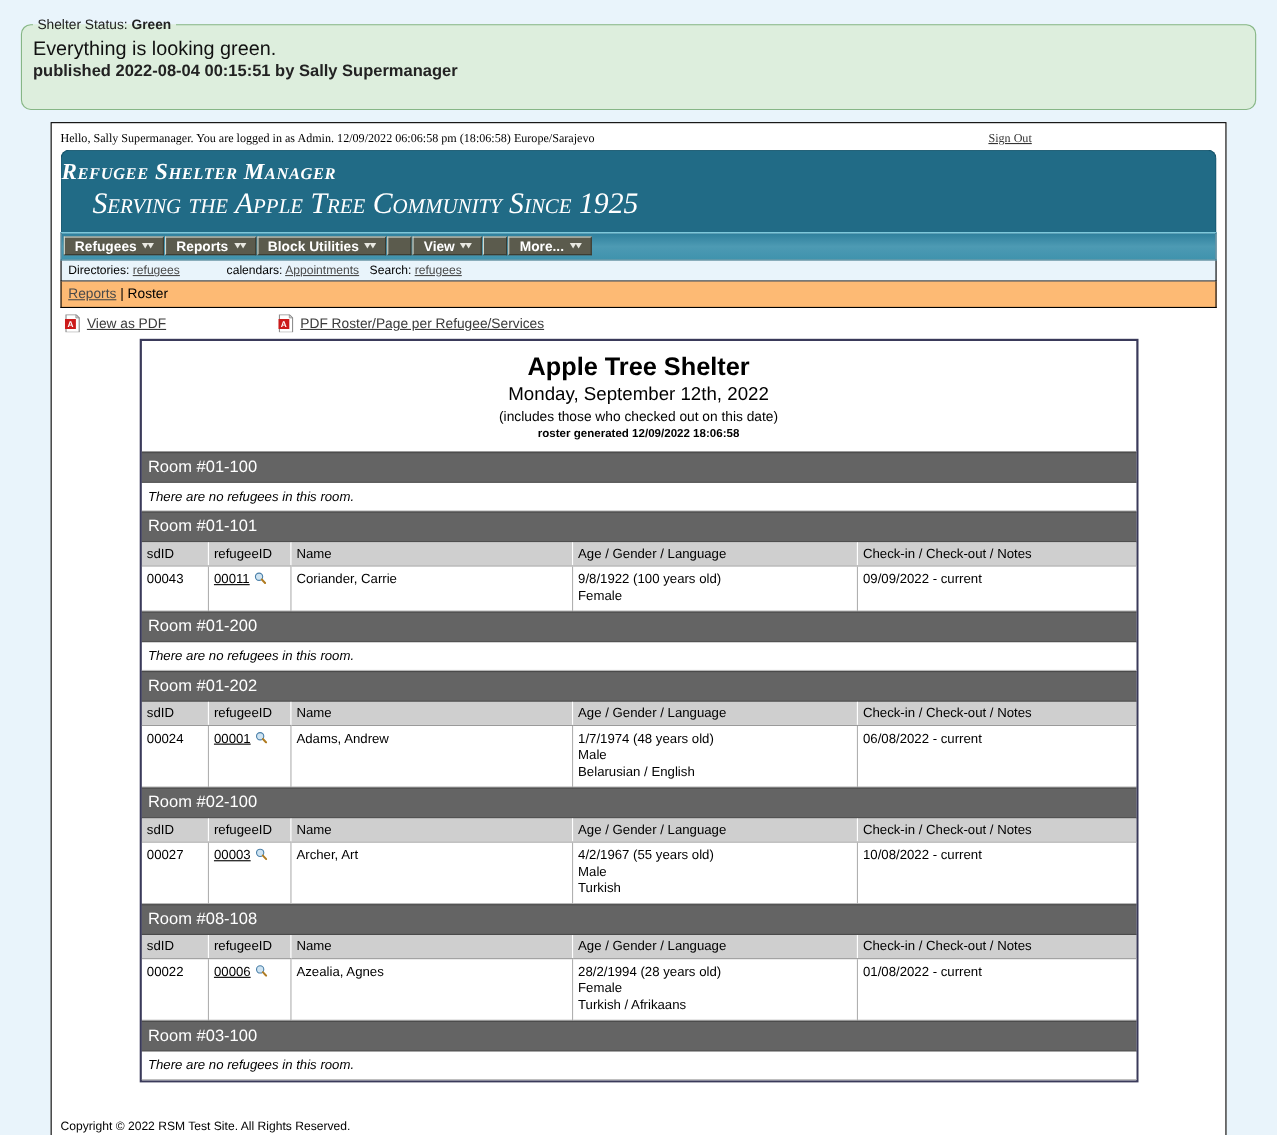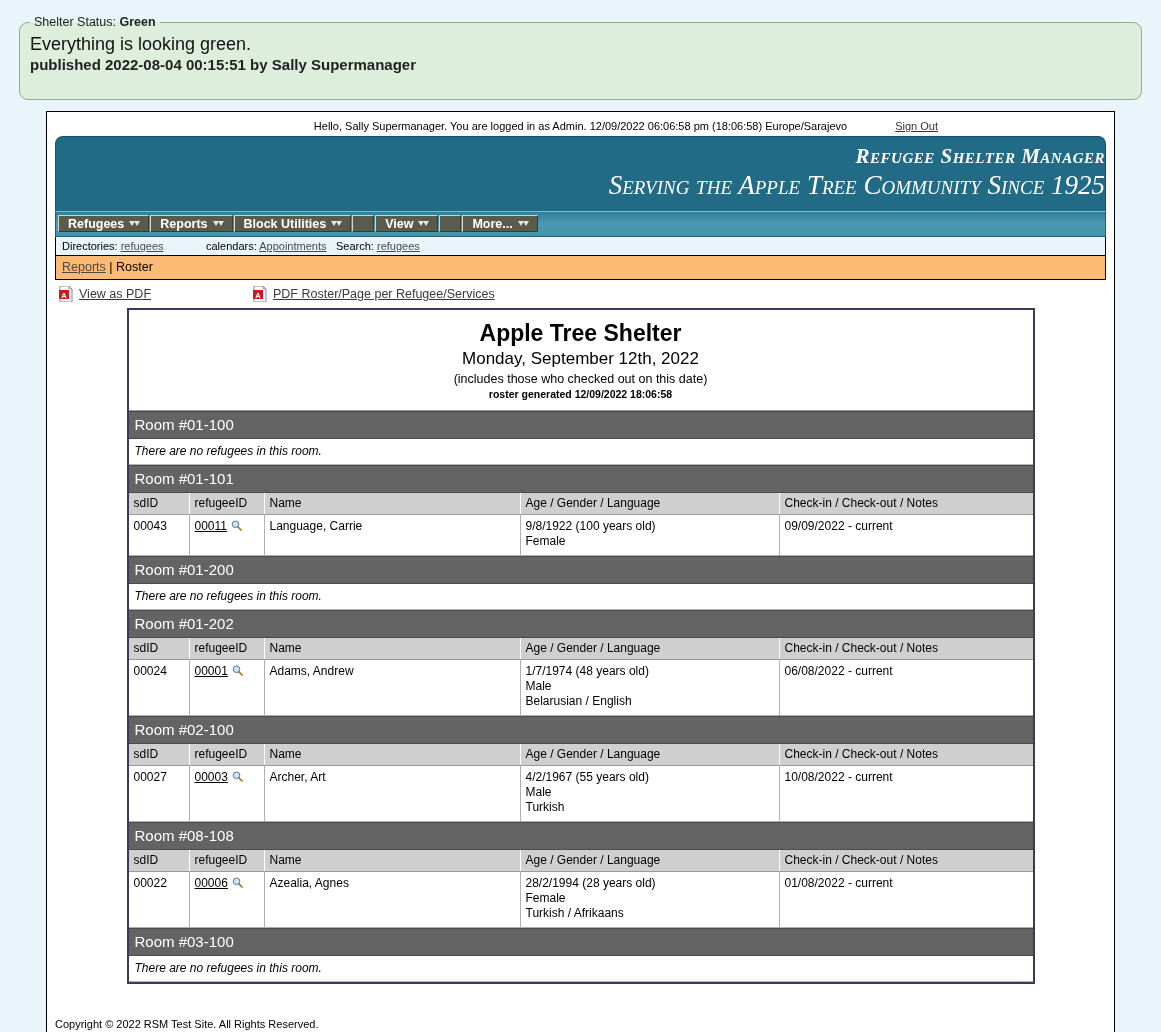--- a/index.html
+++ b/index.html
@@ -54,42 +54,43 @@
     margin: 8px 46px 0 46px;
     border: 1px solid #000;
     background: #ffffff;
     padding: 6px 8px 8px 8px;
     box-sizing: border-box;
     height: 940px;
     position: relative;
   }
 
   .loginbar {
-    text-align: center;
+    text-align: left;
     font-size: 11px;
     padding: 2px 0 4px 0;
     position: relative;
     color: #000;
+    font-family: Liberation Serif, serif;
   }
   .loginbar .signout {
     position: absolute;
     right: 168px;
     top: 2px;
     color: #333;
     text-decoration: underline;
     font-size: 11px;
     cursor: pointer;
   }
 
   
   .banner {
     background: #216b86;
     border-top-left-radius: 8px;
     border-top-right-radius: 8px;
-    text-align: right;
+    text-align: left;
     color: #ffffff;
     padding: 8px 0 10px 0;
     border: 1px solid #15536a;
     border-bottom: none;
   }
   .banner .line1 {
     font-family: "Liberation Serif", serif;
     font-style: italic;
     font-weight: bold;
     font-size: 21px;
@@ -427,21 +428,21 @@
               <th class="c-check">Check-in / Check-out / Notes</th>
             </tr>
           </thead>
           <tbody>
             <tr>
               <td class="c-sdid">00043</td>
               <td class="c-refid refid-cell">00011<span class="mag"><svg width="11" height="11" viewBox="0 0 11 11">
                     <circle cx="4.5" cy="4.3" r="3.3" fill="#cfe4f2" stroke="#4a7fa8" stroke-width="1"></circle>
                     <line x1="7" y1="6.8" x2="10" y2="10" stroke="#b07c22" stroke-width="1.8" stroke-linecap="round"></line>
                   </svg></span></td>
-              <td class="c-name">Language, Carrie</td>
+              <td class="c-name">Coriander, Carrie</td>
               <td class="c-age">9/8/1922 (100 years old)<br>Female</td>
               <td class="c-check">09/09/2022 - current</td>
             </tr>
           </tbody>
         </table>
         <div class="room-head">Room #01-200</div>
         <div class="empty-row">There are no refugees in this room.</div>
         <div class="room-head">Room #01-202</div>
         <table class="rtab">
           <thead>

